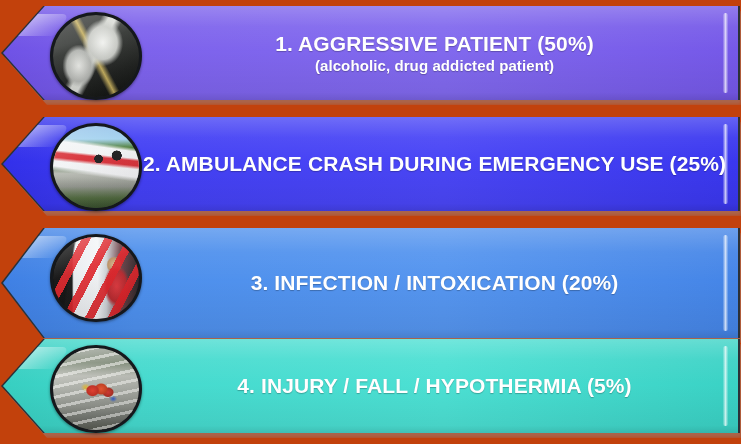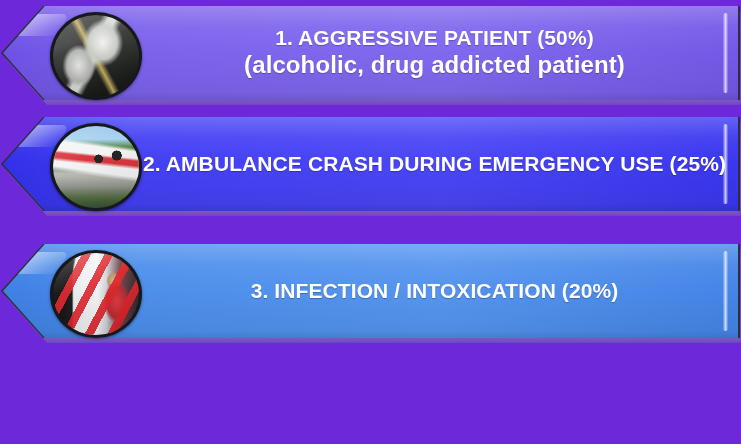--- a/index.html
+++ b/index.html
@@ -11,21 +11,21 @@
     width: 741px;
     height: 444px;
     font-family: "Liberation Sans", sans-serif;
     overflow: hidden;
   }
 
   #diagram {
     position: relative;
     width: 741px;
     height: 444px;
-    background: #6d28d9;
+    background: #c2410c;
   }
 
   .band-row {
     position: absolute;
     left: 0;
     width: 741px;
   }
 
   .band {
     position: relative;
@@ -116,21 +116,21 @@
     justify-content: center;
     color: #ffffff;
     font-weight: bold;
     letter-spacing: 0.1px;
     text-align: center;
     text-shadow: 0 1px 1px rgba(0,0,0,0.25);
     line-height: 1.18;
     pointer-events: none;
   }
   .label .line1 { font-size: 21px; white-space: nowrap; }
-  .label .line2 { font-size: 24px; white-space: nowrap; }
+  .label .line2 { font-size: 15px; white-space: nowrap; }
 
   
   .thumb {
     position: absolute;
     left: 50px;
     top: 6px;
     width: 92px;
     height: 88px;
     border-radius: 50%;
     border: 3px solid #15181c;
@@ -234,32 +234,49 @@
       <div class="label">
         <div class="line1">2. AMBULANCE CRASH DURING EMERGENCY USE (25%)</div>
       </div>
     </div>
     <div class="thumb">
       <div class="photo photo-2"></div>
       <div class="sheen"></div>
     </div>
   </div>
 
-  <div class="band-row" style="top:244px;height:94px;">
+  <div class="band-row" style="top:228px;height:110px;">
     <div class="band-shadow"></div>
     <div class="band-outline"></div>
     <div class="band">
       <div class="fill" style="background:linear-gradient(to right,#3f80e4 0%,#4d8fec 18%,#5595ef 60%,#4585e7 100%);"></div>
       <div class="gloss"></div>
       <div class="tip-gloss"></div>
       <div class="right-stripe"></div>
       <div class="label">
         <div class="line1">3. INFECTION / INTOXICATION (20%)</div>
       </div>
     </div>
     <div class="thumb">
       <div class="photo photo-3"></div>
       <div class="sheen"></div>
     </div>
   </div>
 
+  <div class="band-row" style="top:339px;height:94px;">
+    <div class="band-shadow"></div>
+    <div class="band-outline"></div>
+    <div class="band">
+      <div class="fill" style="background:linear-gradient(to right,#37cfc1 0%,#45dace 18%,#4ce0d3 60%,#3ad2c5 100%);"></div>
+      <div class="gloss"></div>
+      <div class="tip-gloss"></div>
+      <div class="right-stripe"></div>
+      <div class="label">
+        <div class="line1">4. INJURY / FALL / HYPOTHERMIA (5%)</div>
+      </div>
+    </div>
+    <div class="thumb">
+      <div class="photo photo-4"></div>
+      <div class="sheen"></div>
+    </div>
+  </div>
 
 </div>
 
 </body></html>

